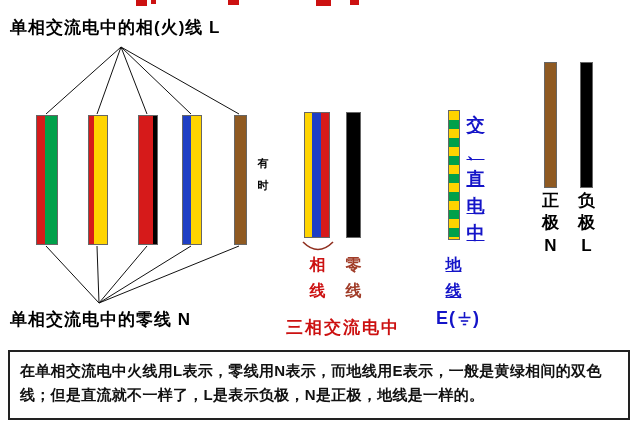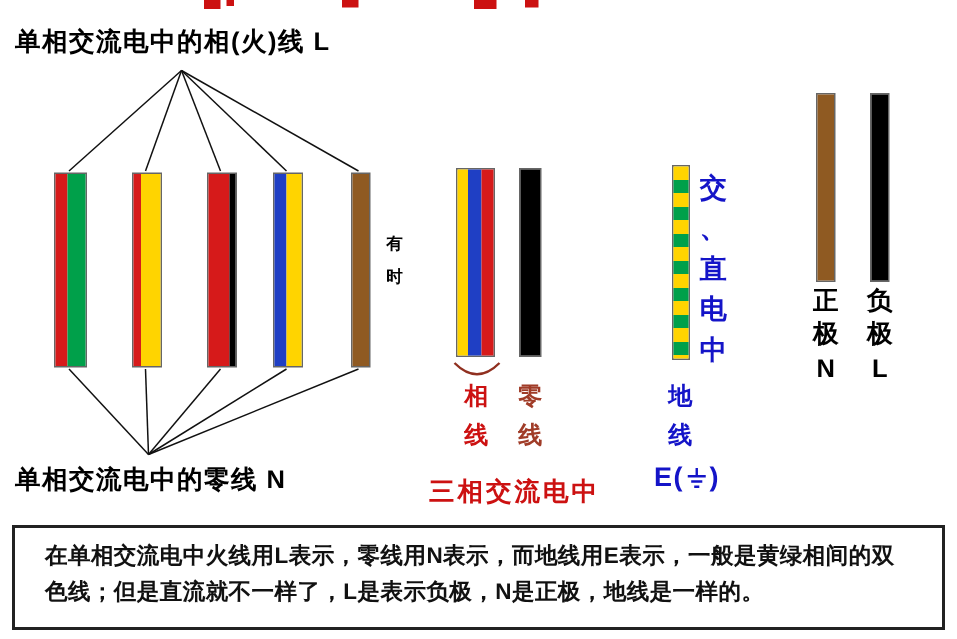--- a/index.html
+++ b/index.html
@@ -3,21 +3,21 @@
 <meta charset="utf-8">
 <style>
   html,body{margin:0;padding:0;background:#fff;}
   .canvas{
     position:relative;width:638px;height:426px;background:#ffffff;overflow:hidden;
     font-family:"Liberation Sans","DejaVu Sans",sans-serif;color:#000;
   }
   .overlay{position:absolute;left:0;top:0;pointer-events:none;}
   .heading{position:absolute;font-weight:bold;font-size:17px;letter-spacing:1px;white-space:nowrap;}
   .red-heading{color:var(--title_red);}
-  .blue-text{color:var(--label_blue);}
+  .blue-text{color:var(--label_blue);text-decoration:underline;}
   .maroon-text{color:var(--maroon);}
   .bar{position:absolute;display:flex;flex-direction:row;border:1px solid #666;box-sizing:border-box;}
   .bar i{display:block;height:100%;}
   .c-red{background:var(--red);}
   .c-green{background:var(--green);}
   .c-yellow{background:var(--yellow);}
   .c-blue{background:var(--blue);}
   .c-brown{background:var(--brown);}
   .c-black{background:var(--black);}
   .c-earth{background:repeating-linear-gradient(180deg,var(--yellow) 0 9px,var(--green) 9px 18px);}
@@ -26,21 +26,21 @@
     word-break:break-all;line-break:anywhere;overflow-wrap:anywhere;
   }
   .vtext span{display:block;}
   .frag{position:absolute;top:0;background:var(--title_red);}
   .earth-code{
     position:absolute;display:flex;align-items:center;font-weight:bold;font-size:18px;
     color:var(--label_blue);letter-spacing:1px;
   }
   .footer-box{
     position:absolute;left:8px;top:350px;width:622px;height:70px;box-sizing:border-box;
-    border:2px solid #222;padding:7px 20px;font-size:15px;font-weight:600;
+    border:2px solid #222;padding:7px 10px;font-size:15px;font-weight:600;
     line-height:1.6;letter-spacing:0.3px;color:#111;
   }
 </style>
 </head>
 <body>
 
 <div class="canvas">
 
   <div class="frag" style="left:136px;width:11px;height:6px"></div>
   <div class="frag" style="left:151px;width:5px;height:4px"></div>

